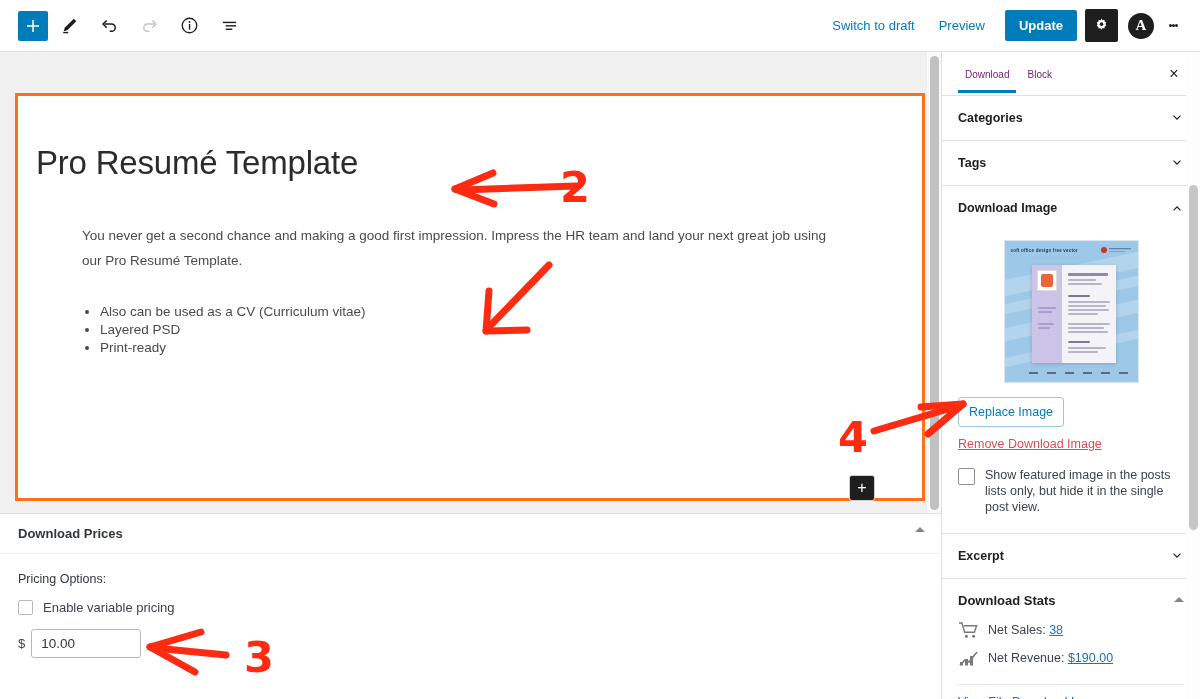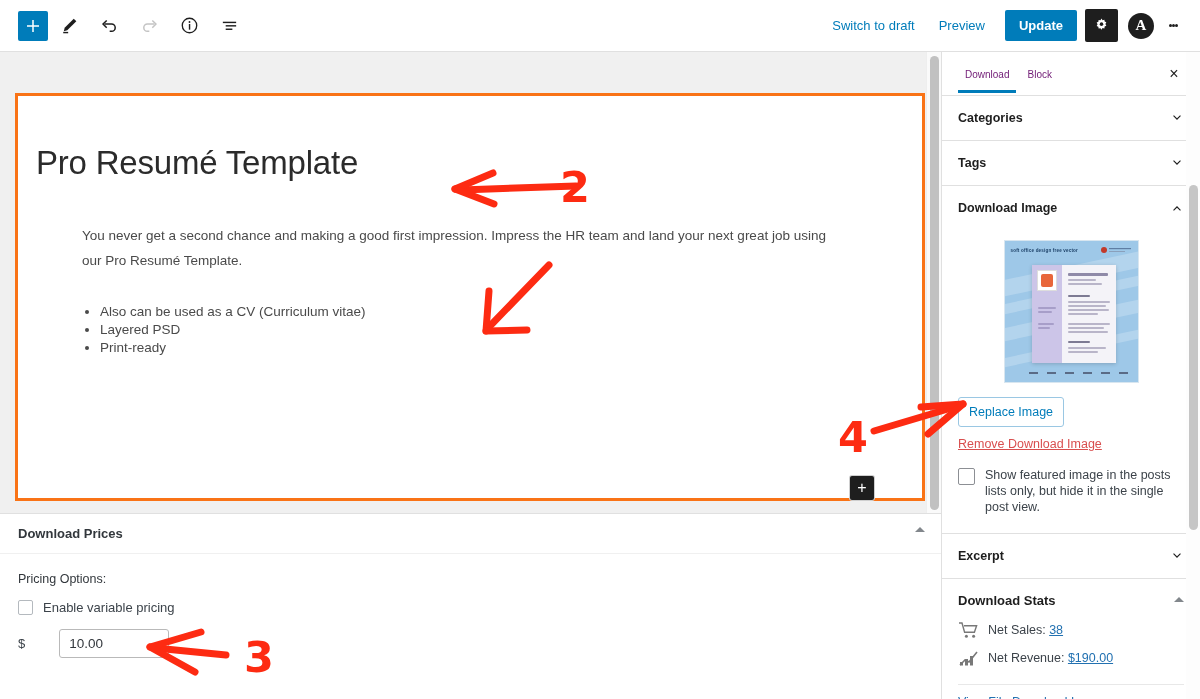--- a/index.html
+++ b/index.html
@@ -144,21 +144,20 @@
   }
   .cb-label { font-size: 13px; color: #3c434a; }
   .price-row { display: flex; align-items: center; }
   .price-sym { font-size: 13px; color: #3c434a; margin-right: 6px; }
   .price-input {
     width: 110px; height: 29px;
     border: 1px solid #b9b9b9; border-radius: 3px;
     font-size: 13.5px; color: #32373c; padding: 0 9px;
     font-family: "Liberation Sans", sans-serif;
     background: #fff;
-    margin-left: 28px;
   }
 
   
   .sidebar {
     position: absolute; top: 52px; right: 0;
     width: 259px; height: 647px;
     background: #ffffff;
     border-left: 1px solid #e0e0e0;
     overflow: hidden;
   }

